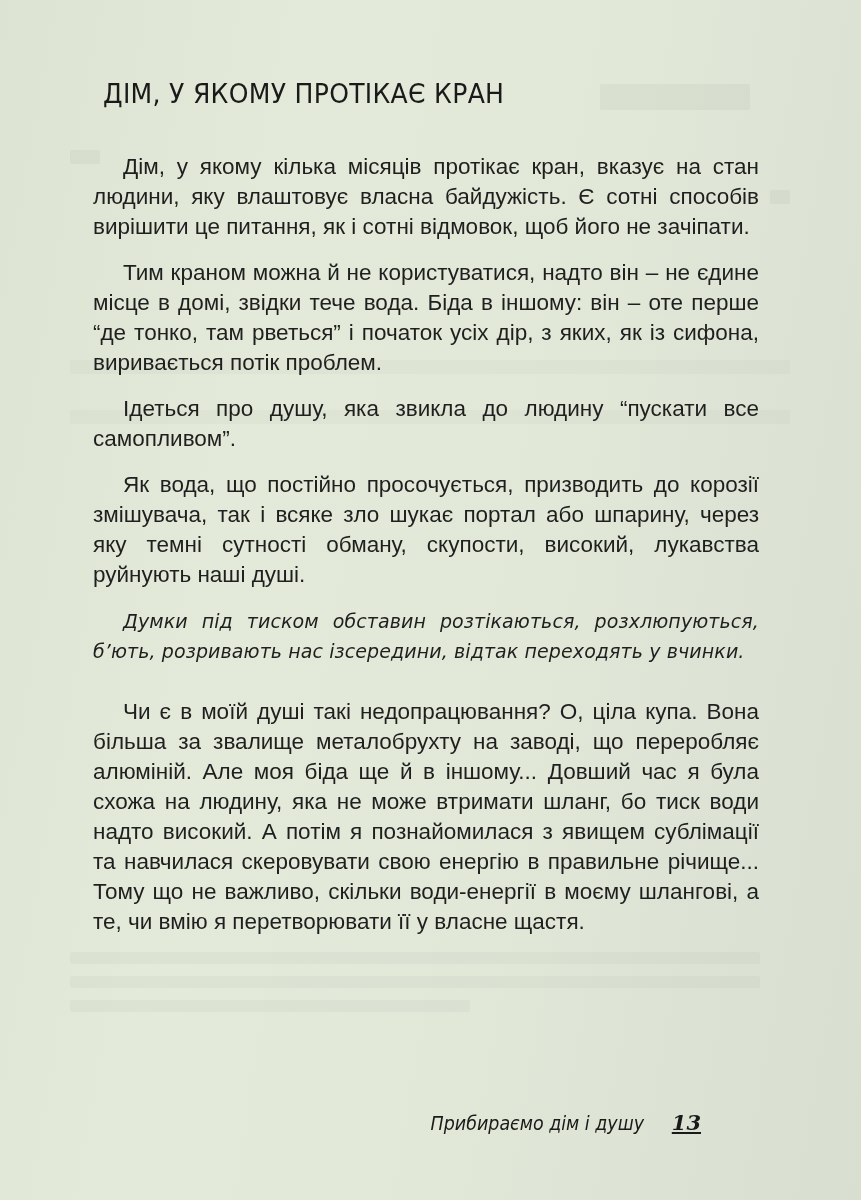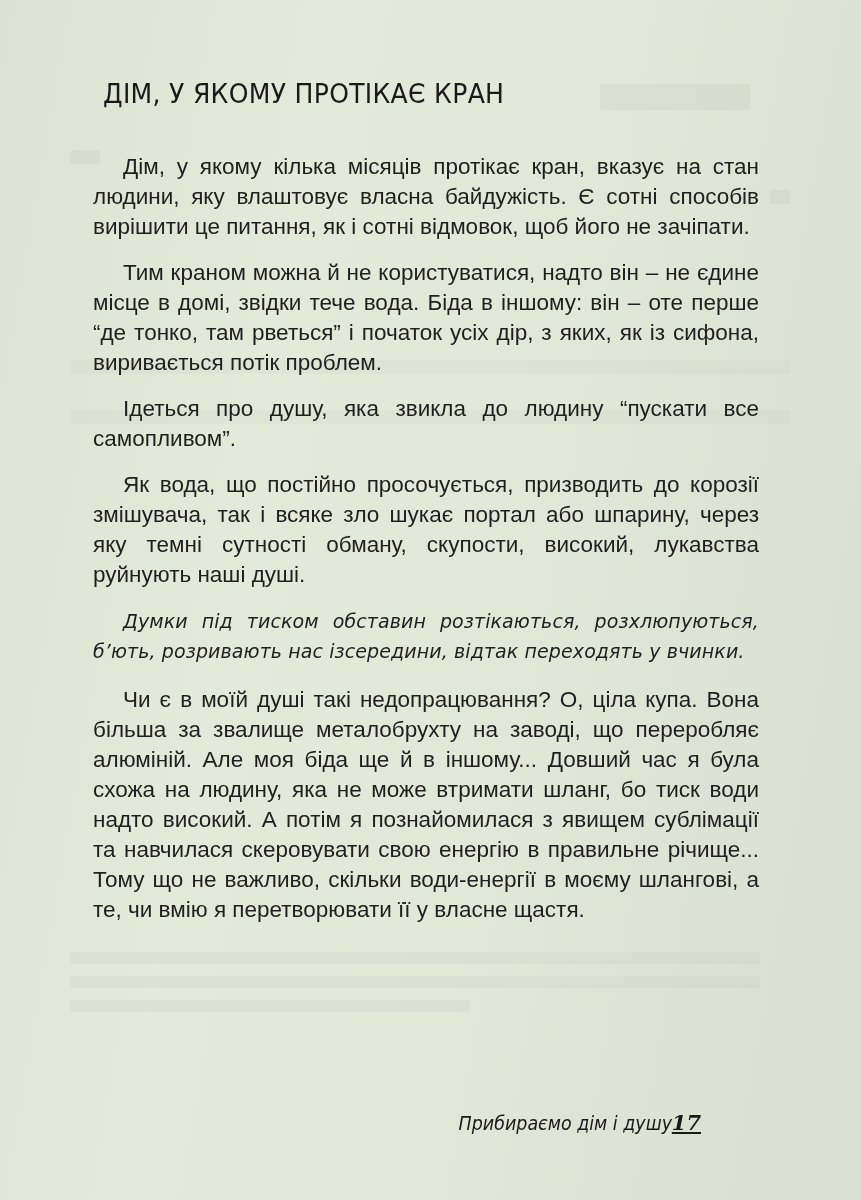--- a/index.html
+++ b/index.html
@@ -55,28 +55,29 @@
     color: #1f1f1f;
     transform: scaleX(1);
   }
   .p.italic {
     font-style: italic;
     font-family: "DejaVu Sans", sans-serif;
     font-size: 19px;
     line-height: 30px;
     letter-spacing: 0.1px;
     margin-top: 14px;
-    margin-bottom: 19px;
+    margin-bottom: 31px;
   }
   .footer {
     position: absolute;
     right: 92px;
     top: 1110px;
     display: flex;
     align-items: baseline;
+    gap: 28px;
   }
   .footer-title {
     font-family: "DejaVu Sans", sans-serif;
     font-style: italic;
     font-size: 19px;
     color: #1a1a1a;
     transform: scaleX(0.92);
     transform-origin: right center;
   }
   .page-number {
@@ -108,15 +109,15 @@
     <p class="p">Дім, у якому кілька місяців протікає кран, вказує на стан людини, яку влаштовує власна байдужість. Є сотні способів вирішити це питання, як і сотні відмовок, щоб його не зачіпати.</p>
     <p class="p">Тим краном можна й не користуватися, надто він – не єдине місце в домі, звідки тече вода. Біда в іншому: він – оте перше “де тонко, там рветься” і початок усіх дір, з яких, як із сифона, виривається потік проблем.</p>
     <p class="p">Ідеться про душу, яка звикла до людину “пускати все самопливом”.</p>
     <p class="p">Як вода, що постійно просочується, призводить до корозії змішувача, так і всяке зло шукає портал або шпарину, через яку темні сутності обману, скупости, високий, лукавства руйнують наші душі.</p>
     <p class="p italic">Думки під тиском обставин розтікаються, розхлюпуються, б’ють, розривають нас ізсередини, відтак переходять у вчинки.</p>
     <p class="p">Чи є в моїй душі такі недопрацювання? О, ціла купа. Вона більша за звалище металобрухту на заводі, що переробляє алюміній. Але моя біда ще й в іншому... Довший час я була схожа на людину, яка не може втримати шланг, бо тиск води надто високий. А потім я познайомилася з явищем сублімації та навчилася скеровувати свою енергію в правильне річище... Тому що не важливо, скільки води-енергії в моєму шлангові, а те, чи вмію я перетворювати її у власне щастя.</p>
   </div>
 
   <div class="footer">
     <span class="footer-title">Прибираємо дім і душу</span>
-    <span class="page-number">17</span>
+    <span class="page-number">13</span>
   </div>
 </div>
 
 </body></html>

